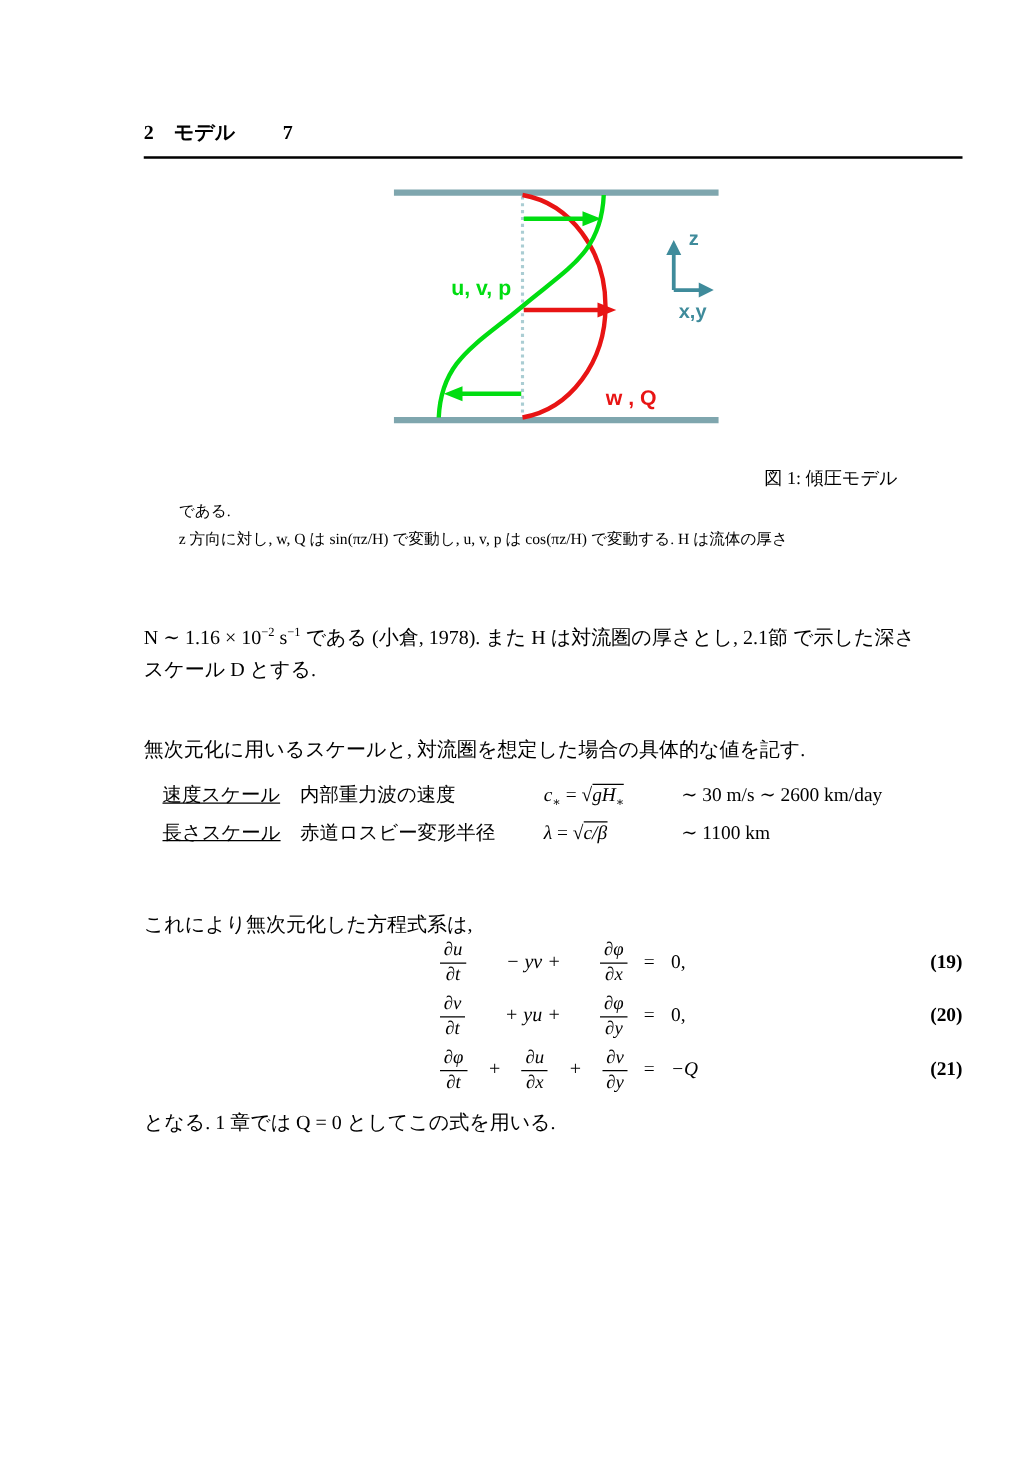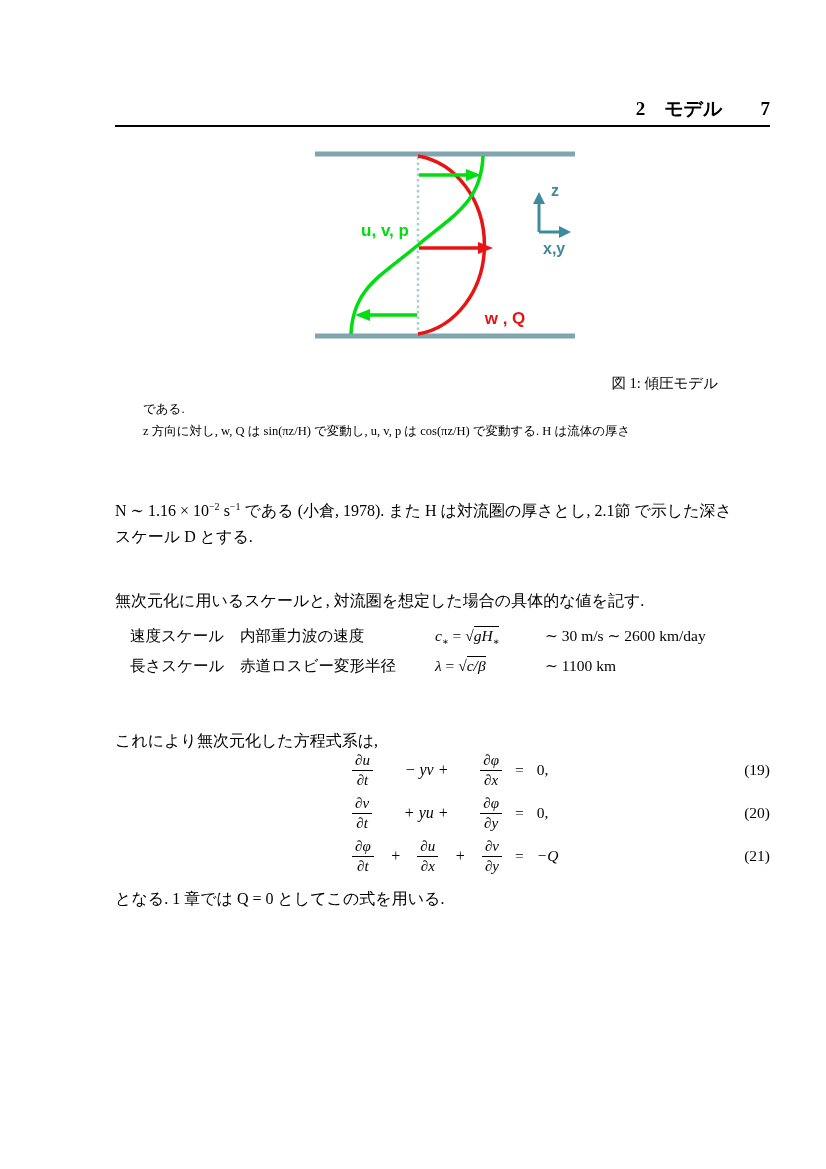--- a/index.html
+++ b/index.html
@@ -8,21 +8,21 @@
     width:826px;height:1169px;
     background:#ffffff;
     margin:0 auto;
     font-family:"Liberation Serif","DejaVu Serif",serif;
     color:#000;
     overflow:hidden;
   }
   
   .header{
     position:absolute;top:96px;left:115px;width:655px;
-    text-align:right;font-weight:bold;font-size:19px;
+    font-weight:bold;font-size:16px;
   }
   .header .sec{margin-right:38px;}
   .header-rule{
     position:absolute;top:125px;left:115px;width:655px;height:2px;background:#000;
   }
   
   .figure{
     position:absolute;top:150px;left:315px;width:260px;height:190px;
   }
   .figure svg{display:block;width:260px;height:190px;}
@@ -38,38 +38,38 @@
   .para{position:absolute;left:115px;width:658px;font-size:16px;line-height:25.5px;}
   .p1{top:494px;}
   .p2{top:588px;}
   .p3{top:688px;margin-top:40px;}
   .p4{top:886px;}
   sup{font-size:10px;}
   sub{font-size:10px;}
   
   .scales{position:absolute;top:626px;left:130px;width:645px;font-size:15.5px;}
   .scale-row{display:flex;align-items:baseline;height:30px;}
-  .scale-row .c1{width:110px;}
+  .scale-row .c1{width:110px;text-decoration:underline;}
   .scale-row .c2{width:195px;}
   .scale-row .c3{width:110px;}
   .scale-row .c4{flex:1;}
   .mi{font-style:italic;}
   .rad{border-top:1.2px solid #000;}
   
   .eqrow{position:absolute;left:115px;width:655px;height:44px;display:flex;align-items:center;}
   .eq19{top:748px;}
   .eq20{top:791px;}
   .eq21{top:834px;}
   .eq-lhs{margin-left:237px;width:150px;display:flex;align-items:center;justify-content:space-between;}
   .frac{display:inline-block;text-align:center;font-size:15px;line-height:19px;}
   .frac .top{display:block;padding:0 3px;border-bottom:1.2px solid #000;}
   .frac .bot{display:block;padding:0 3px;}
   .eq-rel{margin-left:13px;font-size:15.5px;}
   .eq-rhs{margin-left:13px;font-size:15.5px;}
-  .eq-num{position:absolute;right:0;top:50%;transform:translateY(-50%);font-size:15.5px;}
+  .eq-num{position:absolute;right:0;top:50%;transform:translateY(-50%);font-size:15.5px;font-weight:bold;}
 </style>
 </head>
 <body>
 
 <div class="page">
 
   <div class="header">
     <span class="sec">2　モデル</span><span>7</span>
   </div>
   <div class="header-rule"></div>

